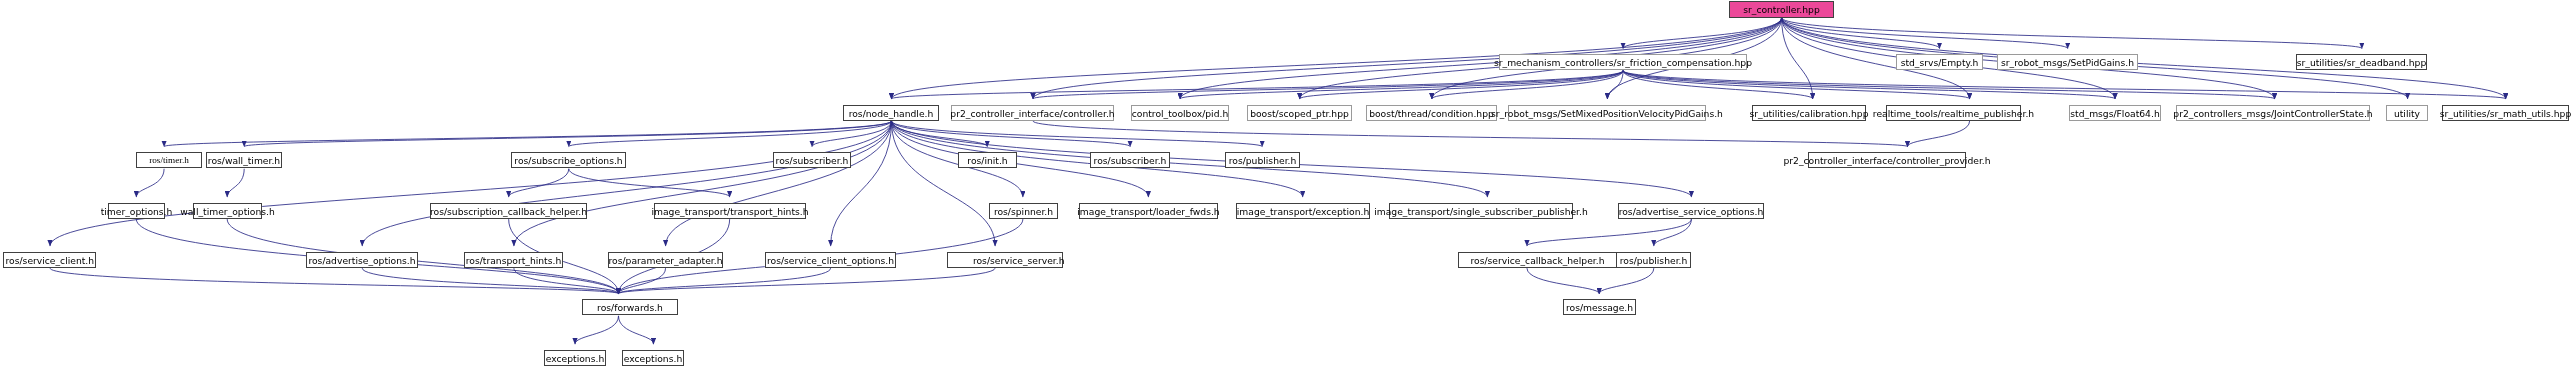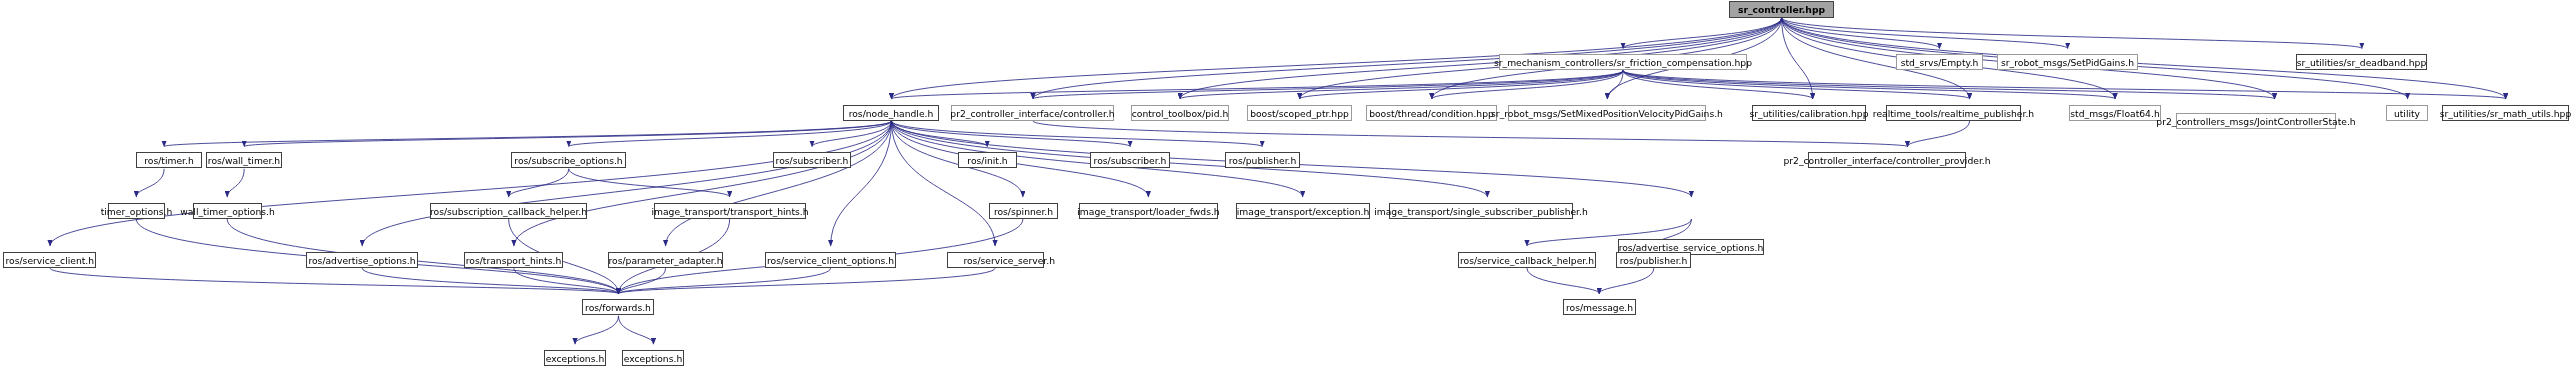--- a/index.html
+++ b/index.html
@@ -21,21 +21,21 @@
     height:16.3px;
     padding:0 4.6px;
     font-size:9.2px;
     line-height:9.2px;
     color:#000000;
     white-space:nowrap;
     background:#ffffff;
     border:0.7px solid #9a9a9a;
     z-index:3;
   }
-  .node.hdr{background:#a3a3a3;border:0.7px solid #404040;font-weight:bold;}
+  .node.hdr{background:#ec4899;border:0.7px solid #404040;}
   .node.strong{border:0.7px solid #404040;}
 </style>
 </head>
 <body>
 
 <div id="graph">
   <svg id="edges" xmlns="http://www.w3.org/2000/svg" viewBox="0 0 3940 581" width="2576" height="380">
     <defs>
       <marker id="arrow" markerWidth="10" markerHeight="8" refX="9" refY="4" orient="auto" markerUnits="userSpaceOnUse">
         <path d="M0,0 L10,4 L0,8 z" fill="#2a2a86"></path>
@@ -120,47 +120,47 @@
       <div class="node strong" style="left: 2296px; top: 54px; width: 131px;">sr_utilities/sr_deadband.hpp</div>
       <div class="node strong" style="left: 843px; top: 105px; width: 96px;">ros/node_handle.h</div>
       <div class="node" style="left: 951px; top: 105px; width: 163px;">pr2_controller_interface/controller.h</div>
       <div class="node" style="left: 1131px; top: 105px; width: 98px;">control_toolbox/pid.h</div>
       <div class="node" style="left: 1247px; top: 105px; width: 105px;">boost/scoped_ptr.hpp</div>
       <div class="node" style="left: 1366px; top: 105px; width: 131px;">boost/thread/condition.hpp</div>
       <div class="node" style="left: 1508px; top: 105px; width: 198px;">sr_robot_msgs/SetMixedPositionVelocityPidGains.h</div>
       <div class="node strong" style="left: 1752px; top: 105px; width: 114px;">sr_utilities/calibration.hpp</div>
       <div class="node strong" style="left: 1886px; top: 105px; width: 135px;">realtime_tools/realtime_publisher.h</div>
       <div class="node" style="left: 2069px; top: 105px; width: 92px;">std_msgs/Float64.h</div>
-      <div class="node" style="left: 2176px; top: 105px; width: 160px; margin-top: 8px;">pr2_controllers_msgs/JointControllerState.h</div>
+      <div class="node" style="left: 2176px; top: 105px; width: 194px;">pr2_controllers_msgs/JointControllerState.h</div>
       <div class="node" style="left: 2386px; top: 105px; width: 42px;">utility</div>
       <div class="node strong" style="left: 2442px; top: 105px; width: 127px;">sr_utilities/sr_math_utils.hpp</div>
       <div class="node strong" style="left: 1808px; top: 152px; width: 158px;">pr2_controller_interface/controller_provider.h</div>
-      <div class="node strong" style="left: 136px; top: 152px; width: 66px;">ros/timer.h</div>
+      <div class="node strong" style="left: 136px; top: 152px; width: 66px; font-family: Liberation Serif, serif;">ros/timer.h</div>
       <div class="node strong" style="left: 206px; top: 152px; width: 76px;">ros/wall_timer.h</div>
       <div class="node strong" style="left: 511px; top: 152px; width: 115px;">ros/subscribe_options.h</div>
       <div class="node strong" style="left: 773px; top: 152px; width: 78px;">ros/subscriber.h</div>
       <div class="node strong" style="left: 958px; top: 152px; width: 59px;">ros/init.h</div>
       <div class="node strong" style="left: 1090px; top: 152px; width: 80px;">ros/subscriber.h</div>
       <div class="node strong" style="left: 1225px; top: 152px; width: 75px;">ros/publisher.h</div>
       <div class="node strong" style="left: 108px; top: 203px; width: 57px;">timer_options.h</div>
       <div class="node strong" style="left: 193px; top: 203px; width: 69px;">wall_timer_options.h</div>
       <div class="node strong" style="left: 430px; top: 203px; width: 157px;">ros/subscription_callback_helper.h</div>
       <div class="node strong" style="left: 654px; top: 203px; width: 152px;">image_transport/transport_hints.h</div>
       <div class="node strong" style="left: 989px; top: 203px; width: 69px;">ros/spinner.h</div>
       <div class="node strong" style="left: 1079px; top: 203px; width: 139px;">image_transport/loader_fwds.h</div>
       <div class="node strong" style="left: 1236px; top: 203px; width: 134px;">image_transport/exception.h</div>
       <div class="node strong" style="left: 1389px; top: 203px; width: 184px; text-align: right;">image_transport/single_subscriber_publisher.h</div>
-      <div class="node strong" style="left: 1618px; top: 203px; width: 146px; margin-top: 36px;">ros/advertise_service_options.h</div>
+      <div class="node strong" style="left: 1618px; top: 203px; width: 146px;">ros/advertise_service_options.h</div>
       <div class="node strong" style="left: 3.3px; top: 252px; width: 93px;">ros/service_client.h</div>
       <div class="node strong" style="left: 306px; top: 252px; width: 112px;">ros/advertise_options.h</div>
       <div class="node strong" style="left: 464px; top: 252px; width: 99px;">ros/transport_hints.h</div>
       <div class="node strong" style="left: 608px; top: 252px; width: 115px;">ros/parameter_adapter.h</div>
       <div class="node strong" style="left: 765px; top: 252px; width: 131px;">ros/service_client_options.h</div>
-      <div class="node strong" style="left: 947px; top: 252px; width: 97px; padding-left: 32px;">ros/service_server.h</div>
-      <div class="node strong" style="left: 1458px; top: 252px; width: 138px;">ros/service_callback_helper.h</div>
+      <div class="node strong" style="left: 947px; top: 252px; width: 116px; padding-left: 32px;">ros/service_server.h</div>
+      <div class="node strong" style="left: 1458px; top: 252px; width: 159px;">ros/service_callback_helper.h</div>
       <div class="node strong" style="left: 1616px; top: 252px; width: 75px;">ros/publisher.h</div>
       <div class="node strong" style="left: 1563px; top: 299px; width: 73px;">ros/message.h</div>
-      <div class="node strong" style="left: 582px; top: 299px; width: 72px;">ros/forwards.h</div>
+      <div class="node strong" style="left: 582px; top: 299px; width: 96px;">ros/forwards.h</div>
       <div class="node strong" style="left: 544px; top: 350px; width: 62px;">exceptions.h</div>
       <div class="node strong" style="left: 622px; top: 350px; width: 62px;">exceptions.h</div>
     </div>
 </div>
 
 
 </body></html>

